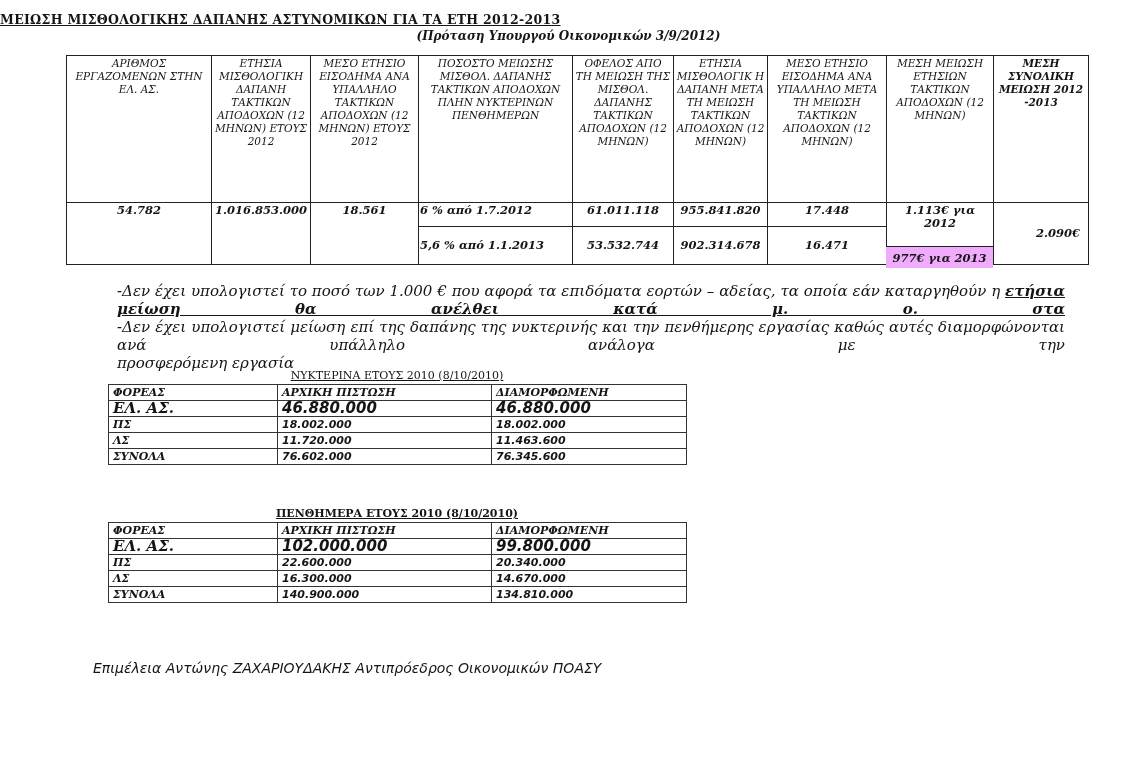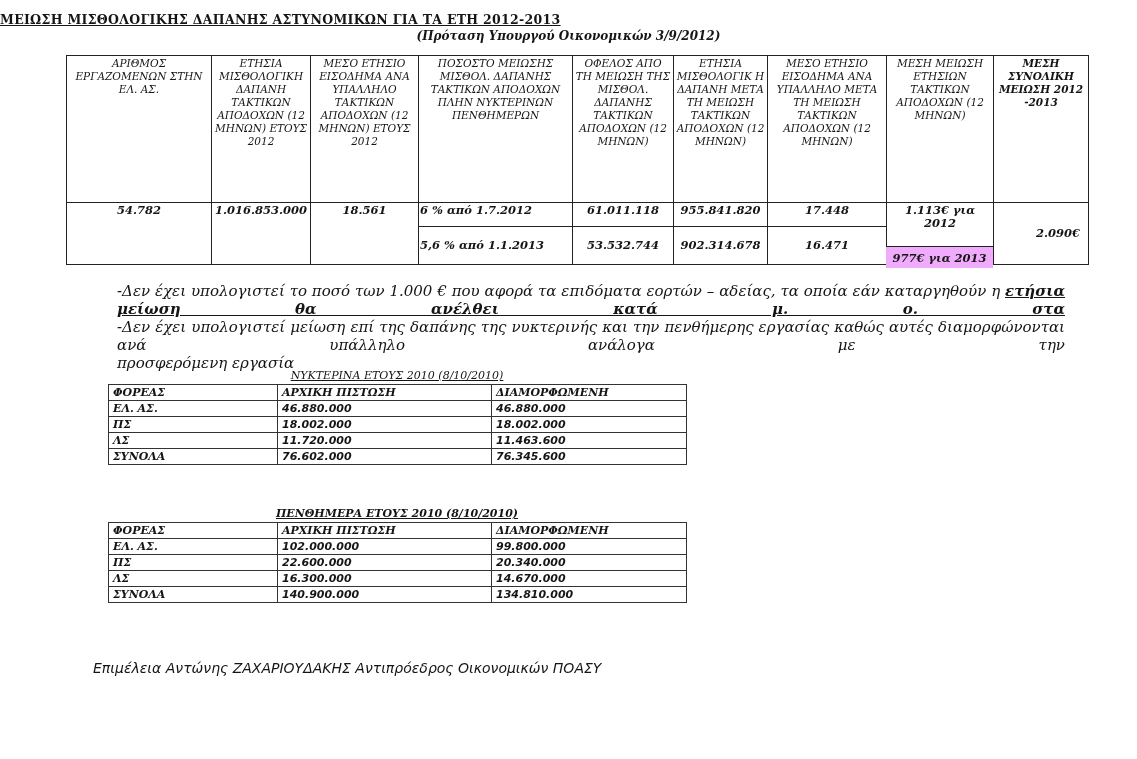--- a/index.html
+++ b/index.html
@@ -14,28 +14,28 @@
   .main td { border: 1.5px solid #222; font-style: italic; font-size: 10.5px; line-height: 13px;
              text-align: center; vertical-align: top; padding: 1px 2px; }
   .main tr.head td { height: 144px; }
   .main .num { font-weight: bold; font-size: 11.5px; }
   .main .boldhead { font-weight: bold; }
   .main td.pct { text-align: left; padding-left: 1px; }
   .notes { position: absolute; left: 117px; width: 948px; font-style: italic; font-size: 15px; line-height: 18px;
            font-family: "DejaVu Serif", serif; }
   .notes .u { font-weight: bold; text-decoration: underline; }
   .justify { text-align: justify; text-align-last: justify; }
-  .subcap { position: absolute; left: 108px; width: 578px; text-align: center; font-style: italic; font-size: 11px;
+  .subcap { position: absolute; left: 108px; width: 578px; text-align: center; font-size: 11px;
             text-decoration: underline; }
   .subcap.bold { font-weight: bold; }
   .small { left: 108px; width: 578px; table-layout: fixed; }
   .small td { border: 1px solid #333; font-style: italic; font-size: 11px; height: 15px; line-height: 15px; padding: 0 4px;
               font-family: "DejaVu Sans", sans-serif; font-weight: bold; }
   .small td.hdr { font-family: "DejaVu Serif", serif; }
-  .small tr.boldrow td { font-weight: bold; font-size: 11px; }
+  .small tr.boldrow td { font-weight: bold; font-size: 15px; }
   .footer { position: absolute; left: 93px; top: 660px; font-size: 14px; font-family: "DejaVu Sans", "Liberation Sans", sans-serif; font-style: italic; }
 </style>
 </head>
 <body>
 
 <div class="title">ΜΕΙΩΣΗ ΜΙΣΘΟΛΟΓΙΚΗΣ ΔΑΠΑΝΗΣ ΑΣΤΥΝΟΜΙΚΩΝ ΓΙΑ ΤΑ ΕΤΗ 2012-2013</div>
 <div class="subtitle">(Πρόταση Υπουργού Οικονομικών 3/9/2012)</div>
 
 <table class="main">
   <colgroup>

